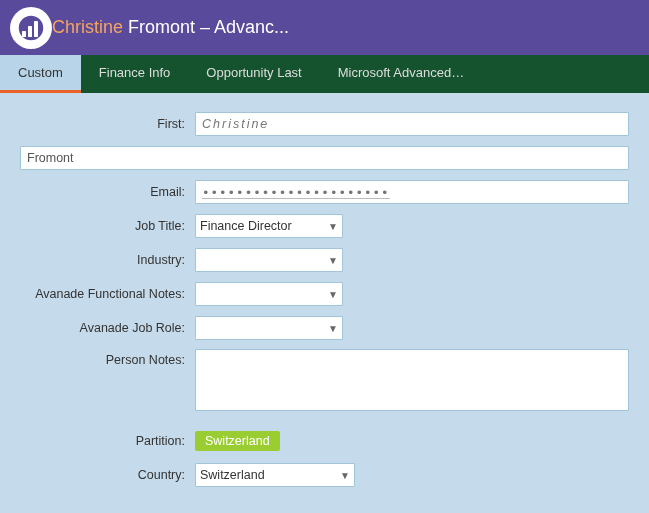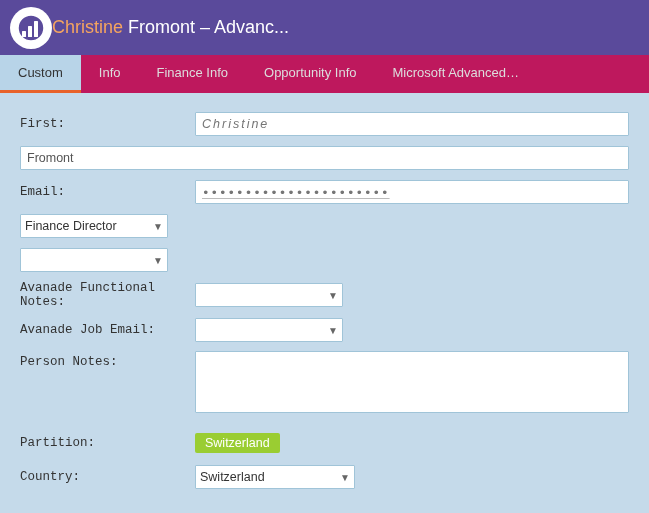--- a/index.html
+++ b/index.html
@@ -29,21 +29,21 @@
       color: white;
       font-size: 18px;
       font-weight: 400;
     }
     .header-title span.name-highlight {
       color: #f4a460;
     }
 
     
     .tabs {
-      background: #be185d;
+      background: #14532d;
       display: flex;
       height: 38px;
       align-items: stretch;
     }
     .tab {
       padding: 0 18px;
       display: flex;
       align-items: center;
       color: #ddd;
       font-size: 13px;
@@ -70,23 +70,22 @@
       display: flex;
       align-items: center;
       margin-bottom: 8px;
       min-height: 26px;
     }
     .form-label {
       width: 175px;
       flex-shrink: 0;
       color: #333;
       font-size: 12.5px;
-      text-align: left;
+      text-align: right;
       padding-right: 10px;
-      font-family: Liberation Mono, monospace;
     }
     .form-field {
       flex: 1;
     }
     .text-input {
       width: 100%;
       height: 24px;
       border: 1px solid #a0c4d8;
       background: white;
       padding: 2px 6px;
@@ -192,27 +191,24 @@
   <div class="header-title">
     <span class="name-highlight">Christine</span><span> Fromont – Advanc...</span>
   </div>
 </div>
 
 <div class="tabs">
   <div class="tab active">
     <span>Custom</span>
   </div>
   <div class="tab">
-    <span>Info</span>
+    <span>Finance Info</span>
   </div>
   <div class="tab">
-    <span>Finance Info</span>
-  </div>
-  <div class="tab">
-    <span>Opportunity Info</span>
+    <span>Opportunity Last</span>
   </div>
   <div class="tab">
     <span>Microsoft Advanced…</span>
   </div>
 </div>
 
 <div class="content">
 
   <div class="form-row">
     <div class="form-label">First:</div>
@@ -229,31 +225,33 @@
 
   <div class="form-row">
     <div class="form-label">Email:</div>
     <div class="form-field">
       <input class="text-input" type="text" value="" placeholder="••••••••••••••••••••••" style="color: rgb(187, 187, 187); letter-spacing: 1px; font-family: monospace; text-decoration: underline;">
     </div>
   </div>
 
 
   <div class="form-row">
+    <div class="form-label">Job Title:</div>
     <div class="form-field">
       <div class="select-wrapper">
         <select>
           <option value="Finance Director" selected="">Finance Director</option>
         </select>
         <span class="select-arrow">▼</span>
       </div>
     </div>
   </div>
 
   <div class="form-row">
+    <div class="form-label">Industry:</div>
     <div class="form-field">
       <div class="select-wrapper">
         <select>
           <option value="" selected=""></option>
         </select>
         <span class="select-arrow">▼</span>
       </div>
     </div>
   </div>
 
@@ -263,21 +261,21 @@
       <div class="select-wrapper">
         <select>
           <option value="" selected=""></option>
         </select>
         <span class="select-arrow">▼</span>
       </div>
     </div>
   </div>
 
   <div class="form-row">
-    <div class="form-label">Avanade Job Email:</div>
+    <div class="form-label">Avanade Job Role:</div>
     <div class="form-field">
       <div class="select-wrapper">
         <select>
           <option value="" selected=""></option>
         </select>
         <span class="select-arrow">▼</span>
       </div>
     </div>
   </div>
 

